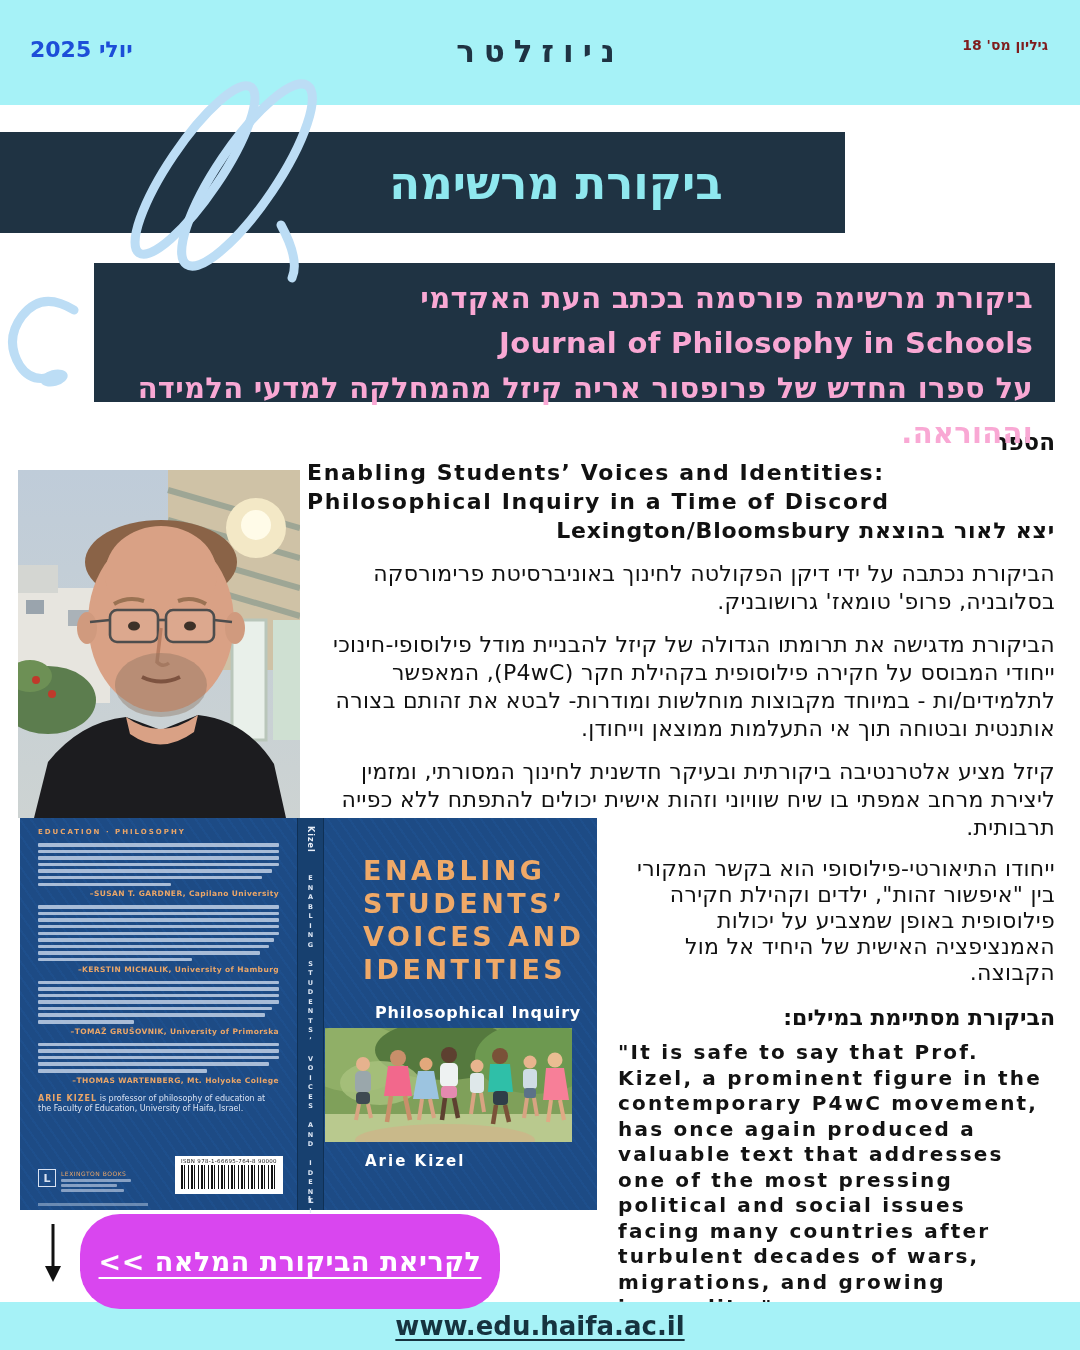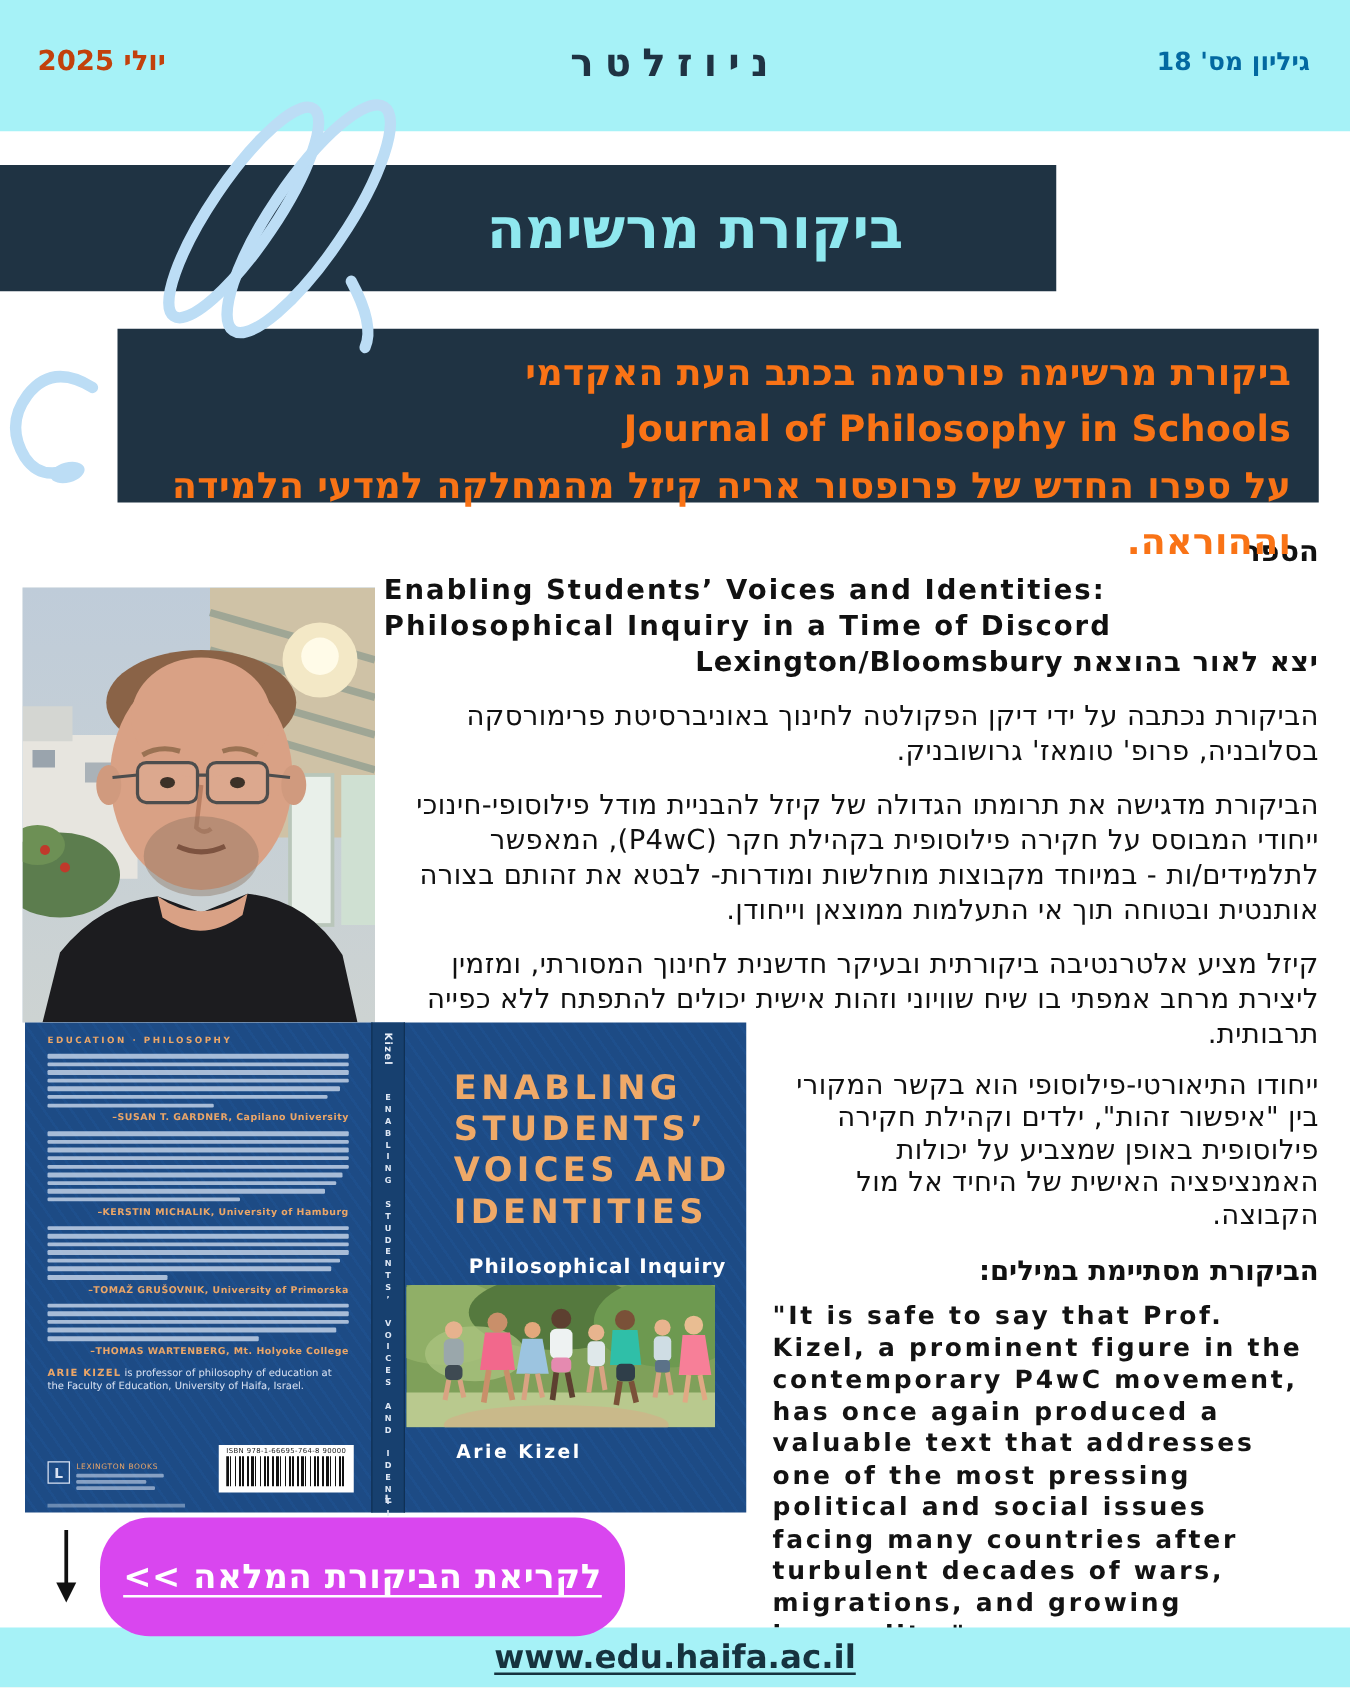--- a/index.html
+++ b/index.html
@@ -1,41 +1,41 @@
 <!DOCTYPE html>
 <html lang="he"><head>
 <meta charset="utf-8">
 <style>
   * { margin:0; padding:0; box-sizing:border-box; }
   body { background:#e9e9e9; font-family:"DejaVu Sans","Liberation Sans",sans-serif; }
   .page { position:relative; width:1080px; height:1350px; margin:0 auto; background:#ffffff; overflow:hidden; }
 
   
   .topbar { position:absolute; left:0; top:0; width:1080px; height:105px; background:#a6f2f7; }
-  .issue  { position:absolute; top:37px; right:32px; font-size:20px; font-weight:bold; color:#0369a1; direction:rtl; }
+  .issue  { position:absolute; top:37px; right:32px; font-size:14px; font-weight:bold; color:#7f1d1d; direction:rtl; }
   .nl-title { position:absolute; top:33px; left:50%; transform:translateX(-50%); font-size:31px; font-weight:bold; letter-spacing:9px; color:#1f3343; direction:rtl; }
-  .date   { position:absolute; top:37px; left:30px; font-size:22px; font-weight:bold; color:#c2410c; direction:rtl; }
+  .date   { position:absolute; top:37px; left:30px; font-size:22px; font-weight:bold; color:#1d4ed8; direction:rtl; }
 
   
   .logo { position:absolute; top:78px; right:28px; width:125px; text-align:right; z-index:6; }
   .logo .chev { display:block; margin:0 0 6px auto; }
   .logo .chev2 { margin-top:8px; }
   .logo-l1 { font-size:22px; color:#34424f; line-height:26px; direction:rtl; }
   .logo-l2 { font-size:23px; font-weight:bold; color:#2597c9; line-height:27px; direction:rtl; }
 
   
   .banner { position:absolute; left:0; top:132px; width:845px; height:101px; background:#1f3343; }
   .banner-title { position:absolute; left:556px; top:50%; transform:translate(-50%,-50%); color:#8fe8ef; font-size:45px; font-weight:bold; direction:rtl; white-space:nowrap; }
 
   
   .scribble-loops { position:absolute; left:95px; top:75px; z-index:5; pointer-events:none; }
   .scribble-hook  { position:absolute; left:2px; top:288px; z-index:5; pointer-events:none; }
 
   
-  .headline { position:absolute; left:94px; top:263px; width:961px; height:139px; background:#1f3343; color:#f97316; direction:rtl; text-align:right; padding:13px 22px 0 16px; z-index:4; }
+  .headline { position:absolute; left:94px; top:263px; width:961px; height:139px; background:#1f3343; color:#f9a8d4; direction:rtl; text-align:right; padding:13px 22px 0 16px; z-index:4; }
   .headline div { font-size:29px; font-weight:bold; line-height:45px; letter-spacing:0.3px; }
 
   
   .text-main { position:absolute; right:25px; top:428px; width:748px; direction:rtl; text-align:right; color:#111111; }
   .text-main .lbl { font-size:23px; font-weight:bold; line-height:28px; }
   .book-title-en { direction:ltr; text-align:left; font-size:22px; font-weight:bold; letter-spacing:1.6px; line-height:29px; margin:2px 0 1px; }
   .pub-line { font-size:22px; font-weight:600; letter-spacing:0.8px; line-height:28px; }
   .para { font-size:22px; line-height:28px; letter-spacing:0.3px; margin-top:15px; font-weight:500; }
 
   .text-narrow { position:absolute; right:25px; top:856px; width:437px; direction:rtl; text-align:right; color:#111111; }

